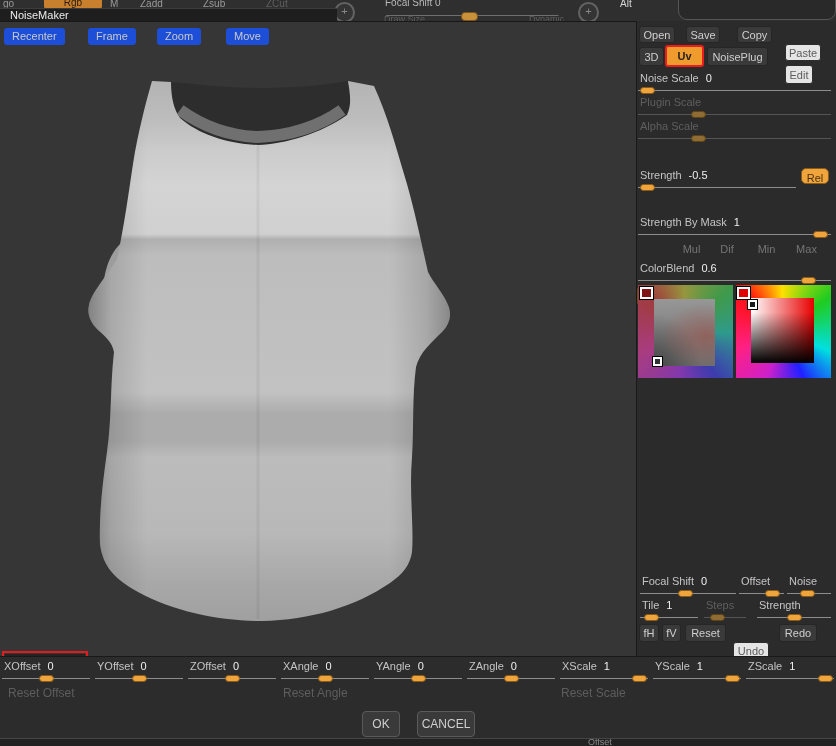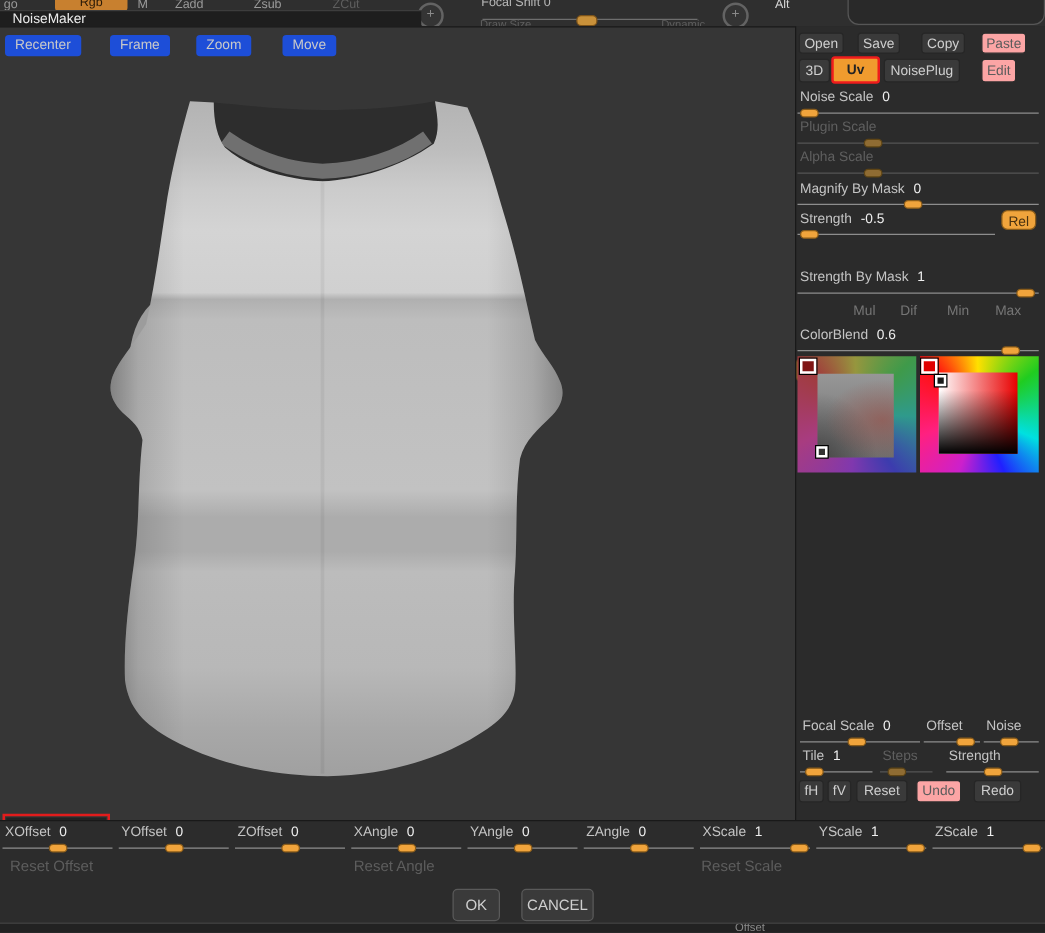--- a/index.html
+++ b/index.html
@@ -23,21 +23,21 @@
   
   #title-tab{left:0;top:8px;width:337px;height:13px;background:#1e1e1e;border-top:1px solid #3d3d3d;}
   #title-tab span{position:absolute;left:10px;top:0px;color:#ececec;font-size:11px;}
   
   #canvas{left:0;top:21px;width:636px;height:635px;background:#363636;border-top:1px solid #181818;}
   .tool-btn{position:absolute;top:6px;height:17px;background:#1d4ed8;border-radius:3px;color:#c9c9c9;
             text-align:center;line-height:17px;padding:0 8px;}
   
   .btn{position:absolute;background:#3a3a3a;border:1px solid #262626;border-radius:3px;color:#cfcfcf;
        text-align:center;box-sizing:border-box;}
-  .btn.disabled{background:#fca5a5;border-color:#2c2c2c;color:#5c5c5c;}
+  .btn.disabled{background:#e5e5e5;border-color:#2c2c2c;color:#5c5c5c;margin-top:18px;}
   
   .slider{position:absolute;height:22px;}
   .sl-row{position:absolute;left:2px;top:0;white-space:nowrap;color:#c4c4c4;}
   .sl-row .val{color:#efefef;margin-left:7px;}
   .sl-line{position:absolute;left:0;right:0;bottom:3px;height:1px;background:#8d8d8d;}
   .sl-handle{position:absolute;bottom:0px;width:15px;height:7px;background:#f0a43c;
              border:1px solid #8a5c1a;border-radius:4px;box-sizing:border-box;}
   .slider.disabled .sl-row, .slider.disabled .sl-row .val{color:#5f5f5f;}
   .slider.disabled .sl-line{background:#555;}
   .slider.disabled .sl-handle{background:#8f6c33;border-color:#5f4515;}
@@ -186,25 +186,20 @@
   <div class="slider disabled" style="left:638px;top:120px;width:193px">
     <div class="sl-row"><span>Alpha Scale</span></div>
     <div class="sl-line"></div>
       <div class="sl-handle" style="left:53px"></div>
   </div>
   <div class="slider disabled" style="left:638px;top:96px;width:193px">
     <div class="sl-row"><span>Plugin Scale</span></div>
     <div class="sl-line"></div>
       <div class="sl-handle" style="left:53px"></div>
   </div>
-  <div class="slider" style="left:638px;top:145px;width:193px">
-    <div class="sl-row"><span>Magnify By Mask</span><span class="val">0</span></div>
-    <div class="sl-line"></div>
-      <div class="sl-handle" style="left:85px"></div>
-  </div>
   <div class="slider" style="left:638px;top:169px;width:158px">
     <div class="sl-row"><span>Strength</span><span class="val">-0.5</span></div>
     <div class="sl-line"></div>
       <div class="sl-handle" style="left:2px"></div>
   </div>
   <div class="btn" id="rel-btn" style="left:801px;top:168px;width:28px;height:16px;line-height:19px">Rel</div>
   <div class="slider" style="left:638px;top:216px;width:193px">
     <div class="sl-row"><span>Strength By Mask</span><span class="val">1</span></div>
     <div class="sl-line"></div>
       <div class="sl-handle" style="left:175px"></div>
@@ -228,21 +223,21 @@
     <div class="marker" style="left:15px;top:72px;width:5px;height:5px;background:#333"></div>
   </div>
   <div class="picker" id="picker-right" style="left:736px;top:285px">
     <div class="inner"></div>
     <div class="marker" style="left:1px;top:2px;width:9px;height:8px;background:#e00000"></div>
     <div class="marker" style="left:12px;top:15px;width:5px;height:5px;background:#1a1a1a"></div>
   </div>
 
 
   <div class="slider" style="left:640px;top:575px;width:96px">
-    <div class="sl-row"><span>Focal Scale</span><span class="val">0</span></div>
+    <div class="sl-row"><span>Focal Shift</span><span class="val">0</span></div>
     <div class="sl-line"></div>
       <div class="sl-handle" style="left:38px"></div>
   </div>
   <div class="slider" style="left:739px;top:575px;width:45px">
     <div class="sl-row"><span>Offset</span></div>
     <div class="sl-line"></div>
       <div class="sl-handle" style="left:26px"></div>
   </div>
   <div class="slider" style="left:787px;top:575px;width:44px">
     <div class="sl-row"><span>Noise</span></div>

